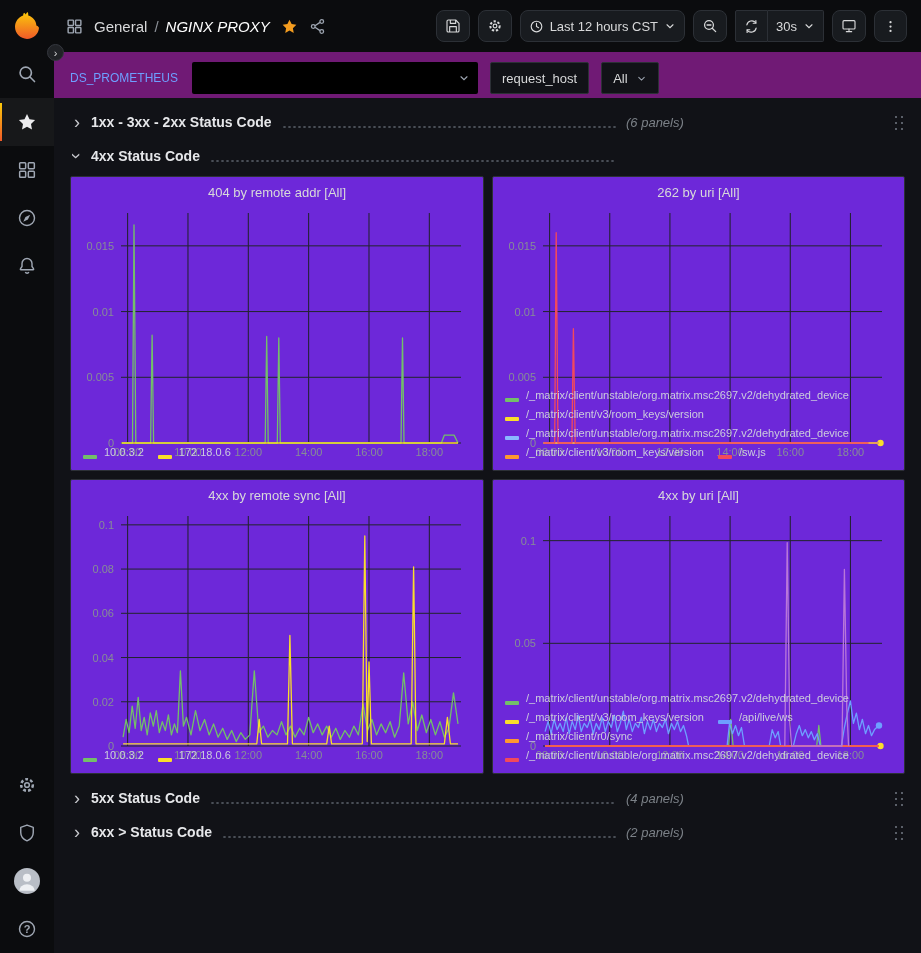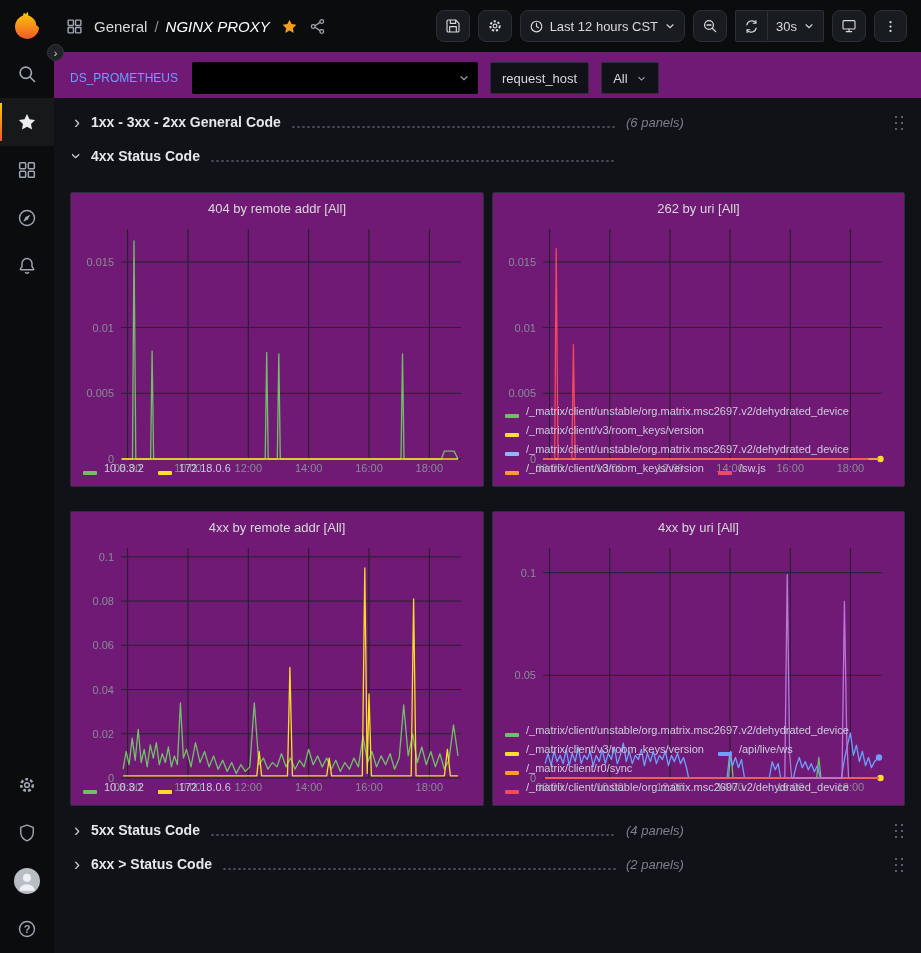--- a/index.html
+++ b/index.html
@@ -52,22 +52,22 @@
   .chev{font-size:18px;color:#c7c8cd;width:14px;text-align:center;line-height:14px;display:inline-block;flex:0 0 14px;}
   .chev.open{transform:rotate(90deg);}
   .row-title{font-size:14px;font-weight:700;color:#e6e7ea;margin-left:7px;white-space:nowrap;}
   .dotfill{flex:1;height:4px;margin:9px 10px 0 10px;background-image:radial-gradient(circle,#4a4f57 1px,transparent 1.35px);
     background-size:5px 4px;background-repeat:repeat-x;}
   .row-count{font-size:13px;font-style:italic;color:#7b8087;white-space:nowrap;}
   .row-handle{margin-left:auto;width:12px;height:17px;cursor:grab;
     background-image:radial-gradient(circle,#5a5f68 1.3px,transparent 1.55px);background-size:6px 6px;}
 
   .panel-grid{display:grid;grid-template-columns:1fr 1fr;gap:8px;margin:6px 0 10px 0;}
-  .panel{height:295px;background:#701a75;border:1px solid #2c3036;border-radius:2px;display:flex;
-    flex-direction:column;padding:2px 8px 6px 8px;margin-top:16px;}
+  .panel{height:295px;background:#6d28d9;border:1px solid #2c3036;border-radius:2px;display:flex;
+    flex-direction:column;padding:2px 8px 6px 8px;}
   .panel-title{height:26px;display:flex;align-items:center;justify-content:center;font-size:13px;
     font-weight:500;color:#d8d9da;cursor:pointer;white-space:nowrap;}
   .chart{flex:1;min-height:0;cursor:crosshair;}
   .legend{display:flex;flex-wrap:wrap;align-content:flex-start;padding:3px 4px 0 4px;font-size:11px;color:#ccccdc;}
   .legend.scroll{max-height:84px;overflow:hidden;}
   .legend-item{display:flex;align-items:flex-end;margin:0 14px 5px 0;line-height:14px;cursor:pointer;white-space:nowrap;}
   .swatch{width:14px;height:4px;border-radius:1px;margin-right:7px;flex:0 0 14px;}
   svg text{font-family:"Liberation Sans",sans-serif;}
 </style>
 </head>
@@ -304,21 +304,21 @@
             </svg>
         </span>
       </span>
     </div>
 
     <div class="dash">
 
       <div class="rowhdr">
         <div class="row-left">
           <span class="chev">›</span>
-          <span class="row-title">1xx - 3xx - 2xx General Code</span>
+          <span class="row-title">1xx - 3xx - 2xx Status Code</span>
           <span class="dotfill"></span>
         </div>
         <span class="row-count">(6 panels)</span>
         <span class="row-handle"></span>
       </div>
 
       <div class="rowhdr">
         <div class="row-left">
           <span class="chev open">›</span>
           <span class="row-title">4xx Status Code</span>
@@ -411,21 +411,21 @@
                 <span class="swatch" style="background: rgb(255, 152, 48);"></span>
                 <span>/_matrix/client/v3/room_keys/version</span>
               </span>
               <span class="legend-item">
                 <span class="swatch" style="background: rgb(242, 73, 92);"></span>
                 <span>/sw.js</span>
               </span>
             </div>
         </div>
         <div class="panel">
-          <div class="panel-title">4xx by remote addr [All]</div>
+          <div class="panel-title">4xx by remote sync [All]</div>
           <div class="chart"><svg width="396" height="256">
                 <line x1="48.63708961845607" y1="8" x2="48.63708961845607" y2="238" stroke="#1e2127"></line>
                 <text x="48.63708961845607" y="251" text-anchor="middle" fill="#878d96" font-size="11">08:00</text>
                 <line x1="108.9742679680568" y1="8" x2="108.9742679680568" y2="238" stroke="#1e2127"></line>
                 <text x="108.9742679680568" y="251" text-anchor="middle" fill="#878d96" font-size="11">10:00</text>
                 <line x1="169.3114463176575" y1="8" x2="169.3114463176575" y2="238" stroke="#1e2127"></line>
                 <text x="169.3114463176575" y="251" text-anchor="middle" fill="#878d96" font-size="11">12:00</text>
                 <line x1="229.64862466725822" y1="8" x2="229.64862466725822" y2="238" stroke="#1e2127"></line>
                 <text x="229.64862466725822" y="251" text-anchor="middle" fill="#878d96" font-size="11">14:00</text>
                 <line x1="289.9858030168589" y1="8" x2="289.9858030168589" y2="238" stroke="#1e2127"></line>

